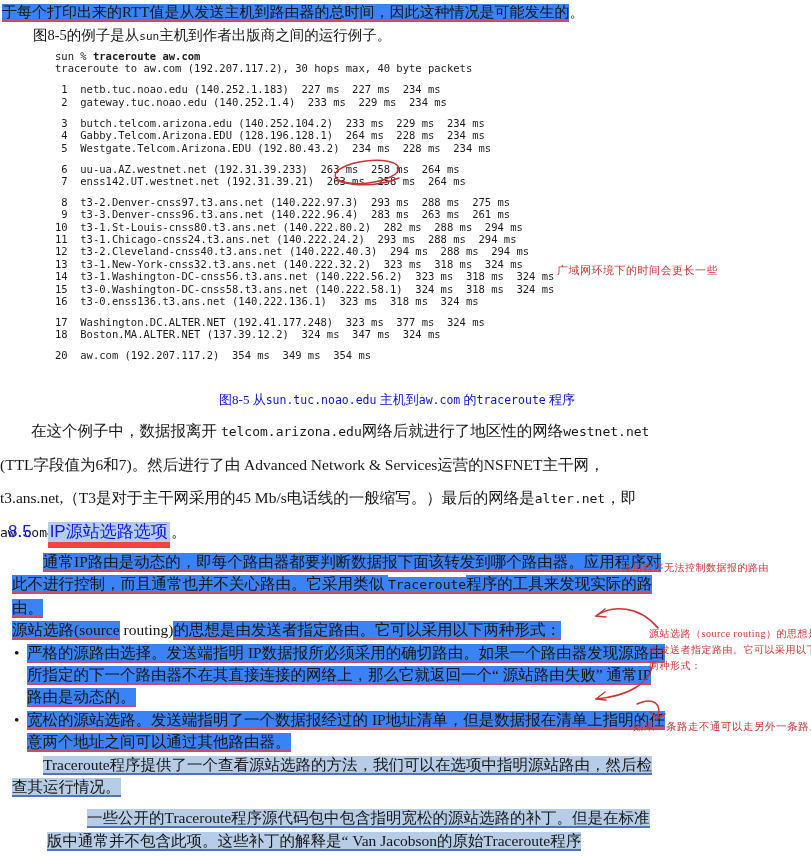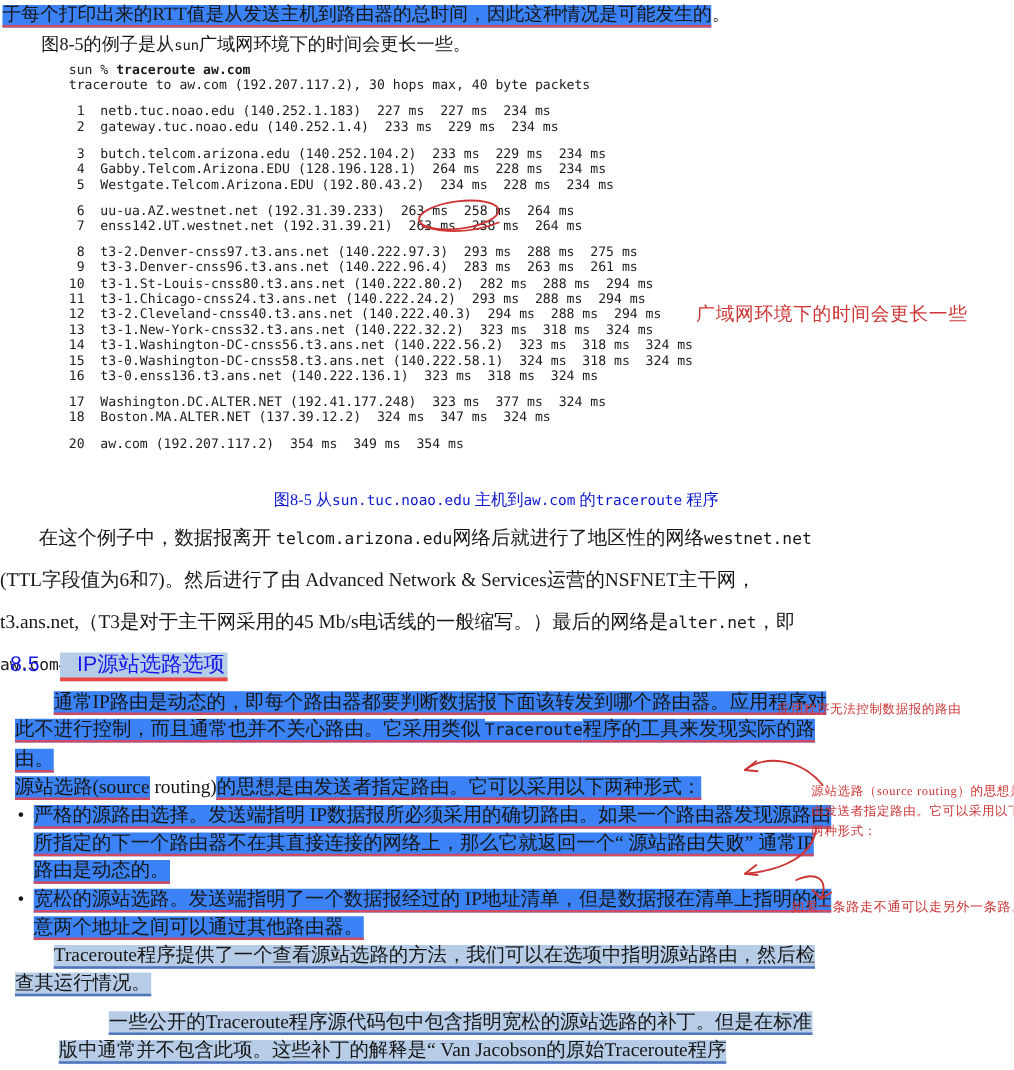--- a/index.html
+++ b/index.html
@@ -31,21 +31,21 @@
   .para-body {
     position:absolute; left:0; top:414px; width:656px;
     font-size:15.5px; line-height:33px; text-indent:2em;
   }
 
   .heading {
     position:absolute; left:8px; top:520px;
     font-family:"Liberation Sans", sans-serif; font-size:17px; color:#1316e8;
   }
   .heading .num { margin-right:16px; }
-  .heading .ttl { background:#b7cde7; border-bottom:3px solid #ef4444; padding:0 2px 1px 14px; }
+  .heading .ttl { background:#b7cde7; border-bottom:6px solid #ef4444; padding:0 2px 1px 2px; }
 
   .flow {
     position:absolute; left:12px; top:551px; width:654px;
     font-size:15.5px; line-height:22.4px;
   }
   .flow p { margin:0; }
   .p-indent { text-indent:2em; }
   .bullet { position:relative; padding-left:15px; }
   .bullet .marker { position:absolute; left:2px; top:0; }
   .para-patch { margin-left:35px !important; width:616px; text-indent:40px; margin-top:9px !important; }
@@ -56,21 +56,21 @@
   }
   .ink-overlay { position:absolute; left:0; top:0; pointer-events:none; }
 </style>
 </head>
 <body>
 
 <div class="page">
 
   <div class="para-top"><span class="hl-pink">于每个打印出来的RTT值是从发送主机到路由器的总时间，因此这种情况是可能发生的</span><span>。</span></div>
 
-  <div class="para-intro"><span>图8-5的例子是从</span><span class="mono" style="font-size:11px">sun</span><span>广域网环境下的时间会更长一些。</span></div>
+  <div class="para-intro"><span>图8-5的例子是从</span><span class="mono" style="font-size:11px">sun</span><span>主机到作者出版商之间的运行例子。</span></div>
 
   <div class="listing">
     <div class="code-line"><span>sun % </span><b>traceroute aw.com</b></div>
     <div class="code-line">traceroute to aw.com (192.207.117.2), 30 hops max, 40 byte packets</div>
     <div class="code-line blank"></div>
     <div class="code-line"> 1  netb.tuc.noao.edu (140.252.1.183)  227 ms  227 ms  234 ms</div>
     <div class="code-line"> 2  gateway.tuc.noao.edu (140.252.1.4)  233 ms  229 ms  234 ms</div>
     <div class="code-line blank"></div>
     <div class="code-line"> 3  butch.telcom.arizona.edu (140.252.104.2)  233 ms  229 ms  234 ms</div>
     <div class="code-line"> 4  Gabby.Telcom.Arizona.EDU (128.196.128.1)  264 ms  228 ms  234 ms</div>
@@ -103,21 +103,21 @@
 
   <div class="flow">
     <p class="p-indent"><span class="hl-pink">通常IP路由是动态的，即每个路由器都要判断数据报下面该转发到哪个路由器。应用程序对此不进行控制，而且通常也并不关心路由。它采用类似 </span><span class="hl-pink mono">Traceroute</span><span class="hl-pink">程序的工具来发现实际的路由。</span></p>
     <p><span class="hl-pink">源站选路(source</span><span> routing)</span><span class="hl-pink">的思想是由发送者指定路由。它可以采用以下两种形式：</span></p>
     <div class="bullet"><span class="marker">•</span><span class="hl-pink">严格的源路由选择。发送端指明 IP数据报所必须采用的确切路由。如果一个路由器发现源路由所指定的下一个路由器不在其直接连接的网络上，那么它就返回一个“ 源站路由失败” 通常IP路由是动态的。</span></div>
     <div class="bullet"><span class="marker">•</span><span class="hl-pink">宽松的源站选路。发送端指明了一个数据报经过的 IP地址清单，但是数据报在清单上指明的任意两个地址之间可以通过其他路由器。</span></div>
     <p class="p-indent"><span class="hl-blue">Traceroute程序提供了一个查看源站选路的方法，我们可以在选项中指明源站路由，然后检查其运行情况。</span></p>
     <p class="para-patch"><span class="hl-blue">一些公开的Traceroute程序源代码包中包含指明宽松的源站选路的补丁。但是在标准版中通常并不包含此项。这些补丁的解释是“ Van Jacobson的原始Traceroute程序</span></p>
   </div>
 
-  <div class="rednote" style="left:557px; top:244px; font-size:15px;">广域网环境下的时间会更长一些</div>
+  <div class="rednote" style="left:557px; top:262px; font-size:11px;">广域网环境下的时间会更长一些</div>
   <div class="rednote" style="left:622px; top:560px; font-size:10px;">应用程序无法控制数据报的路由</div>
   <div class="rednote" style="left:649px; top:626px; font-size:10px;">
     <div>源站选路（source routing）的思想是</div>
     <div>由发送者指定路由。它可以采用以下</div>
     <div>两种形式：</div>
   </div>
   <div class="rednote" style="left:633px; top:719px; font-size:10.5px;">如果一条路走不通可以走另外一条路。</div>
 
   <svg class="ink-overlay" width="811" height="856" viewBox="0 0 811 856">
     <g stroke="#cc3434" stroke-width="1.5" fill="none" stroke-linecap="round">

